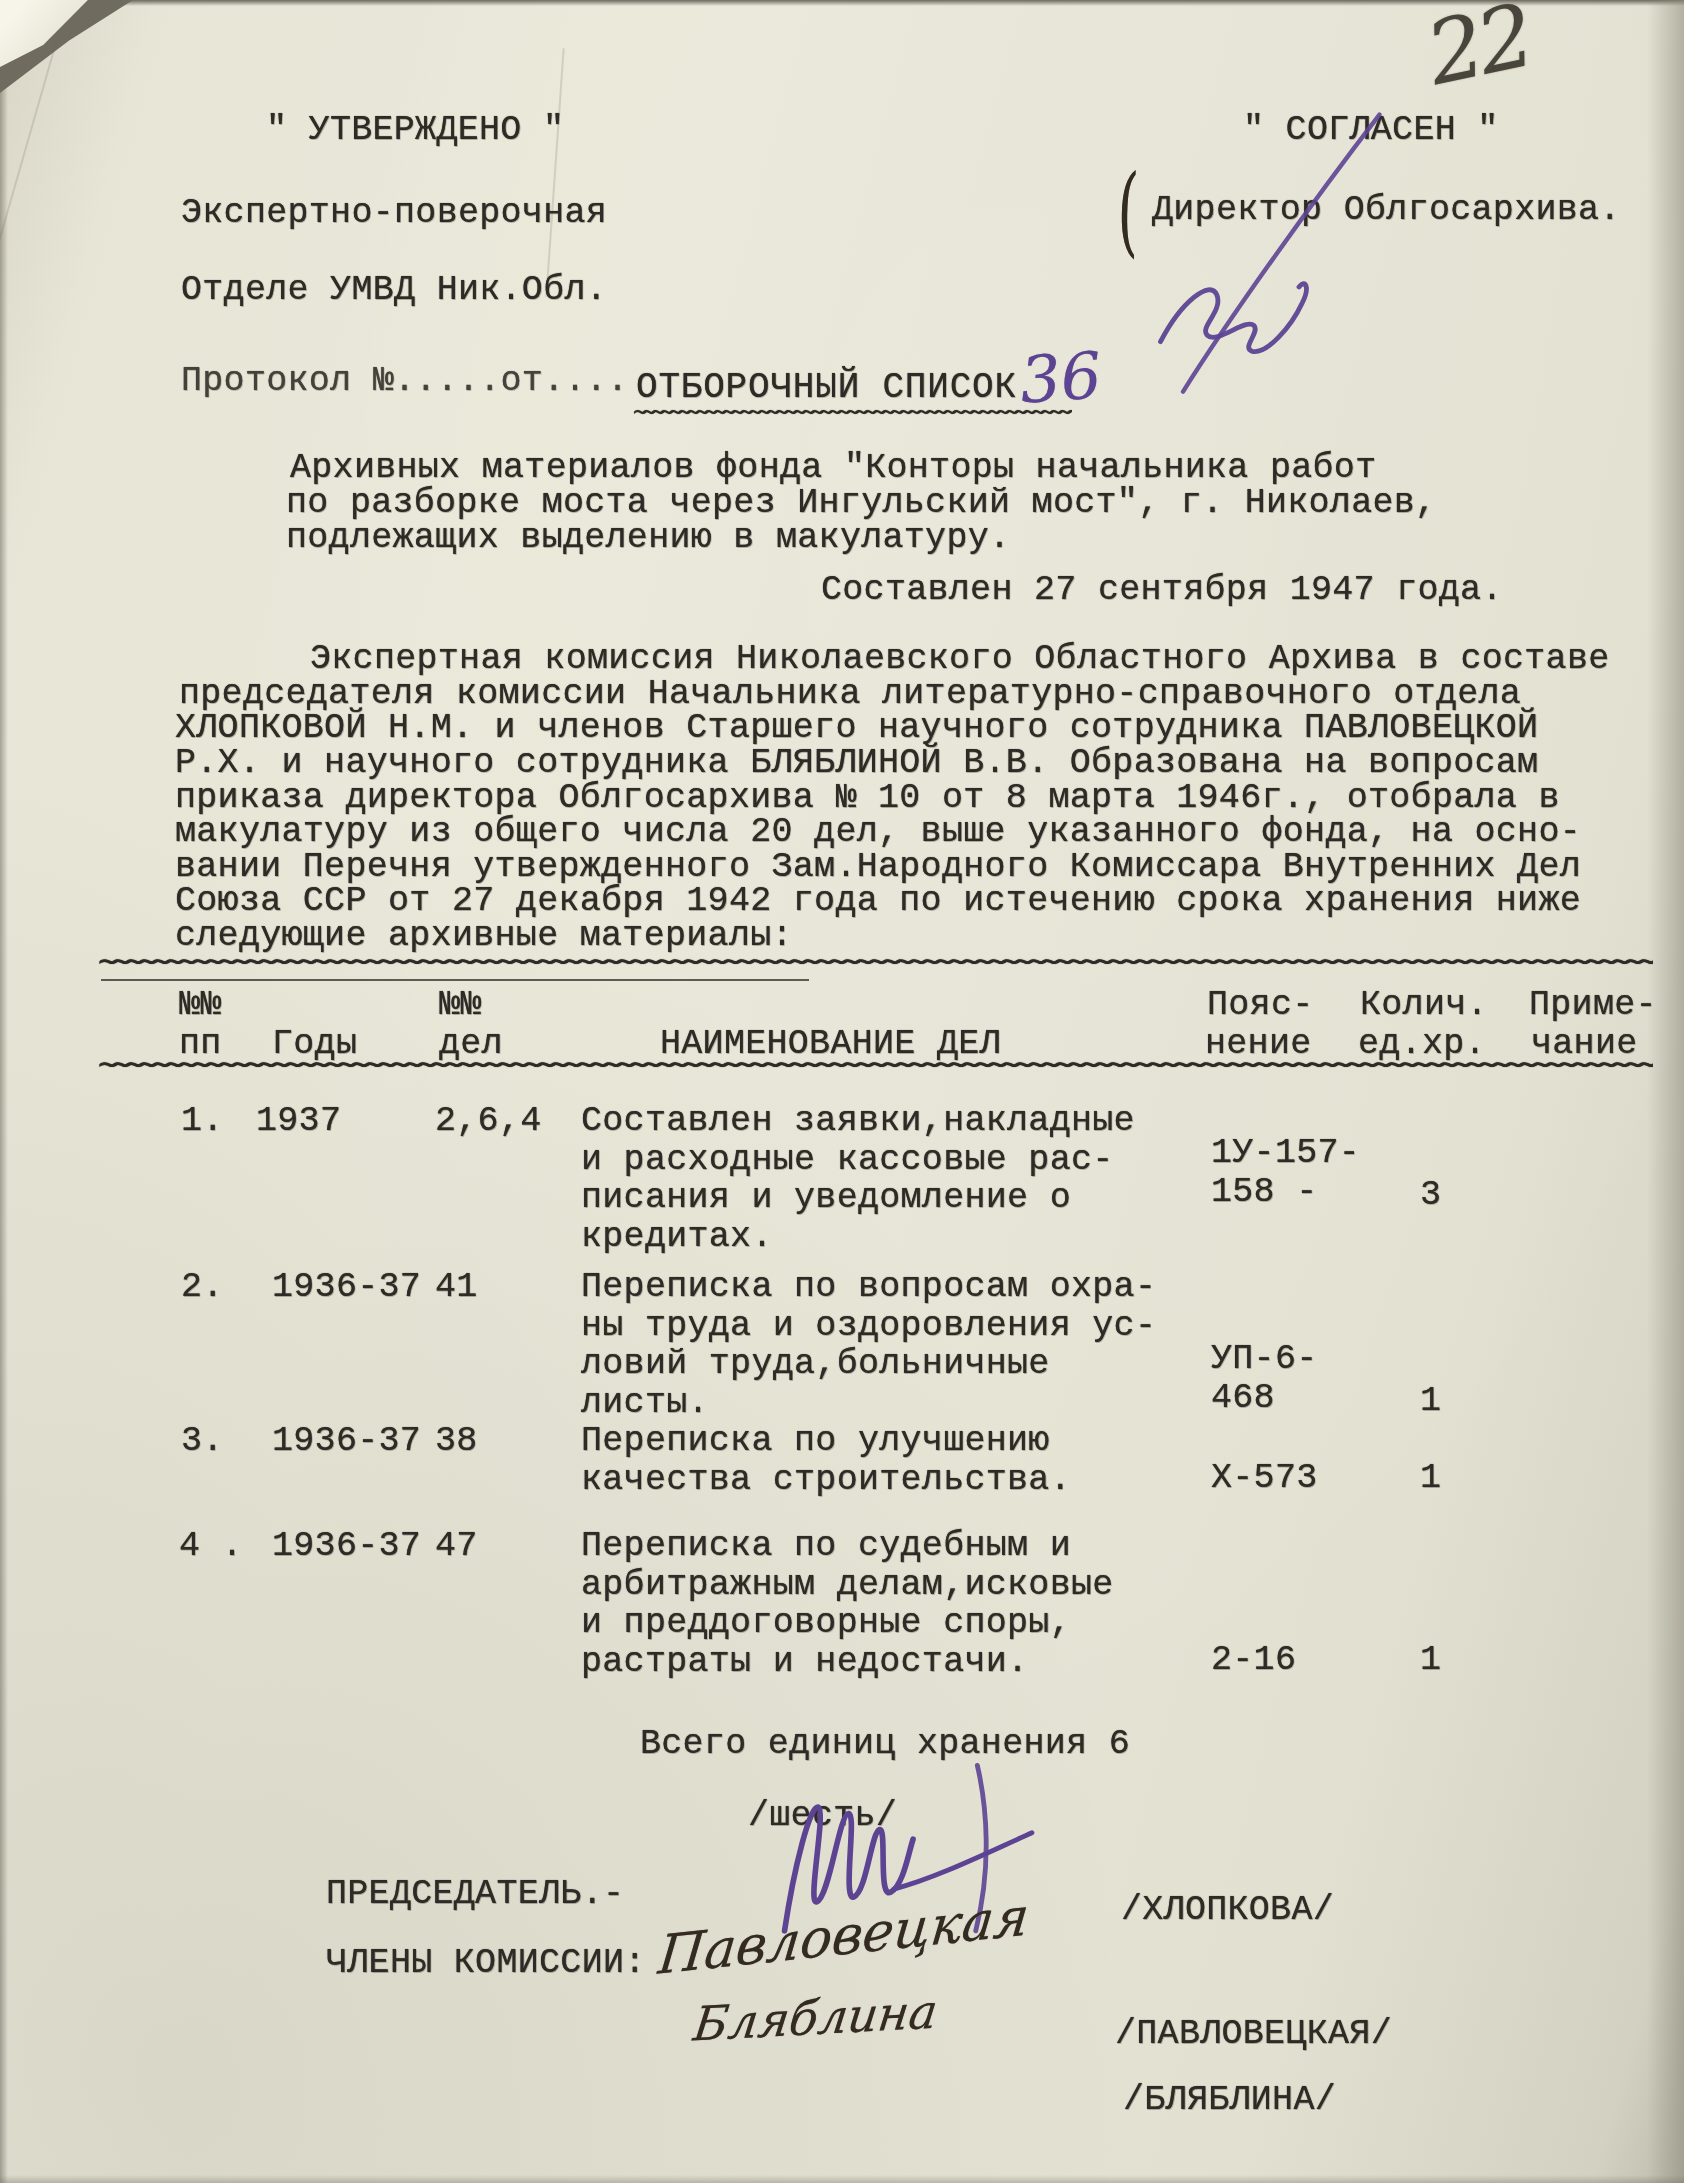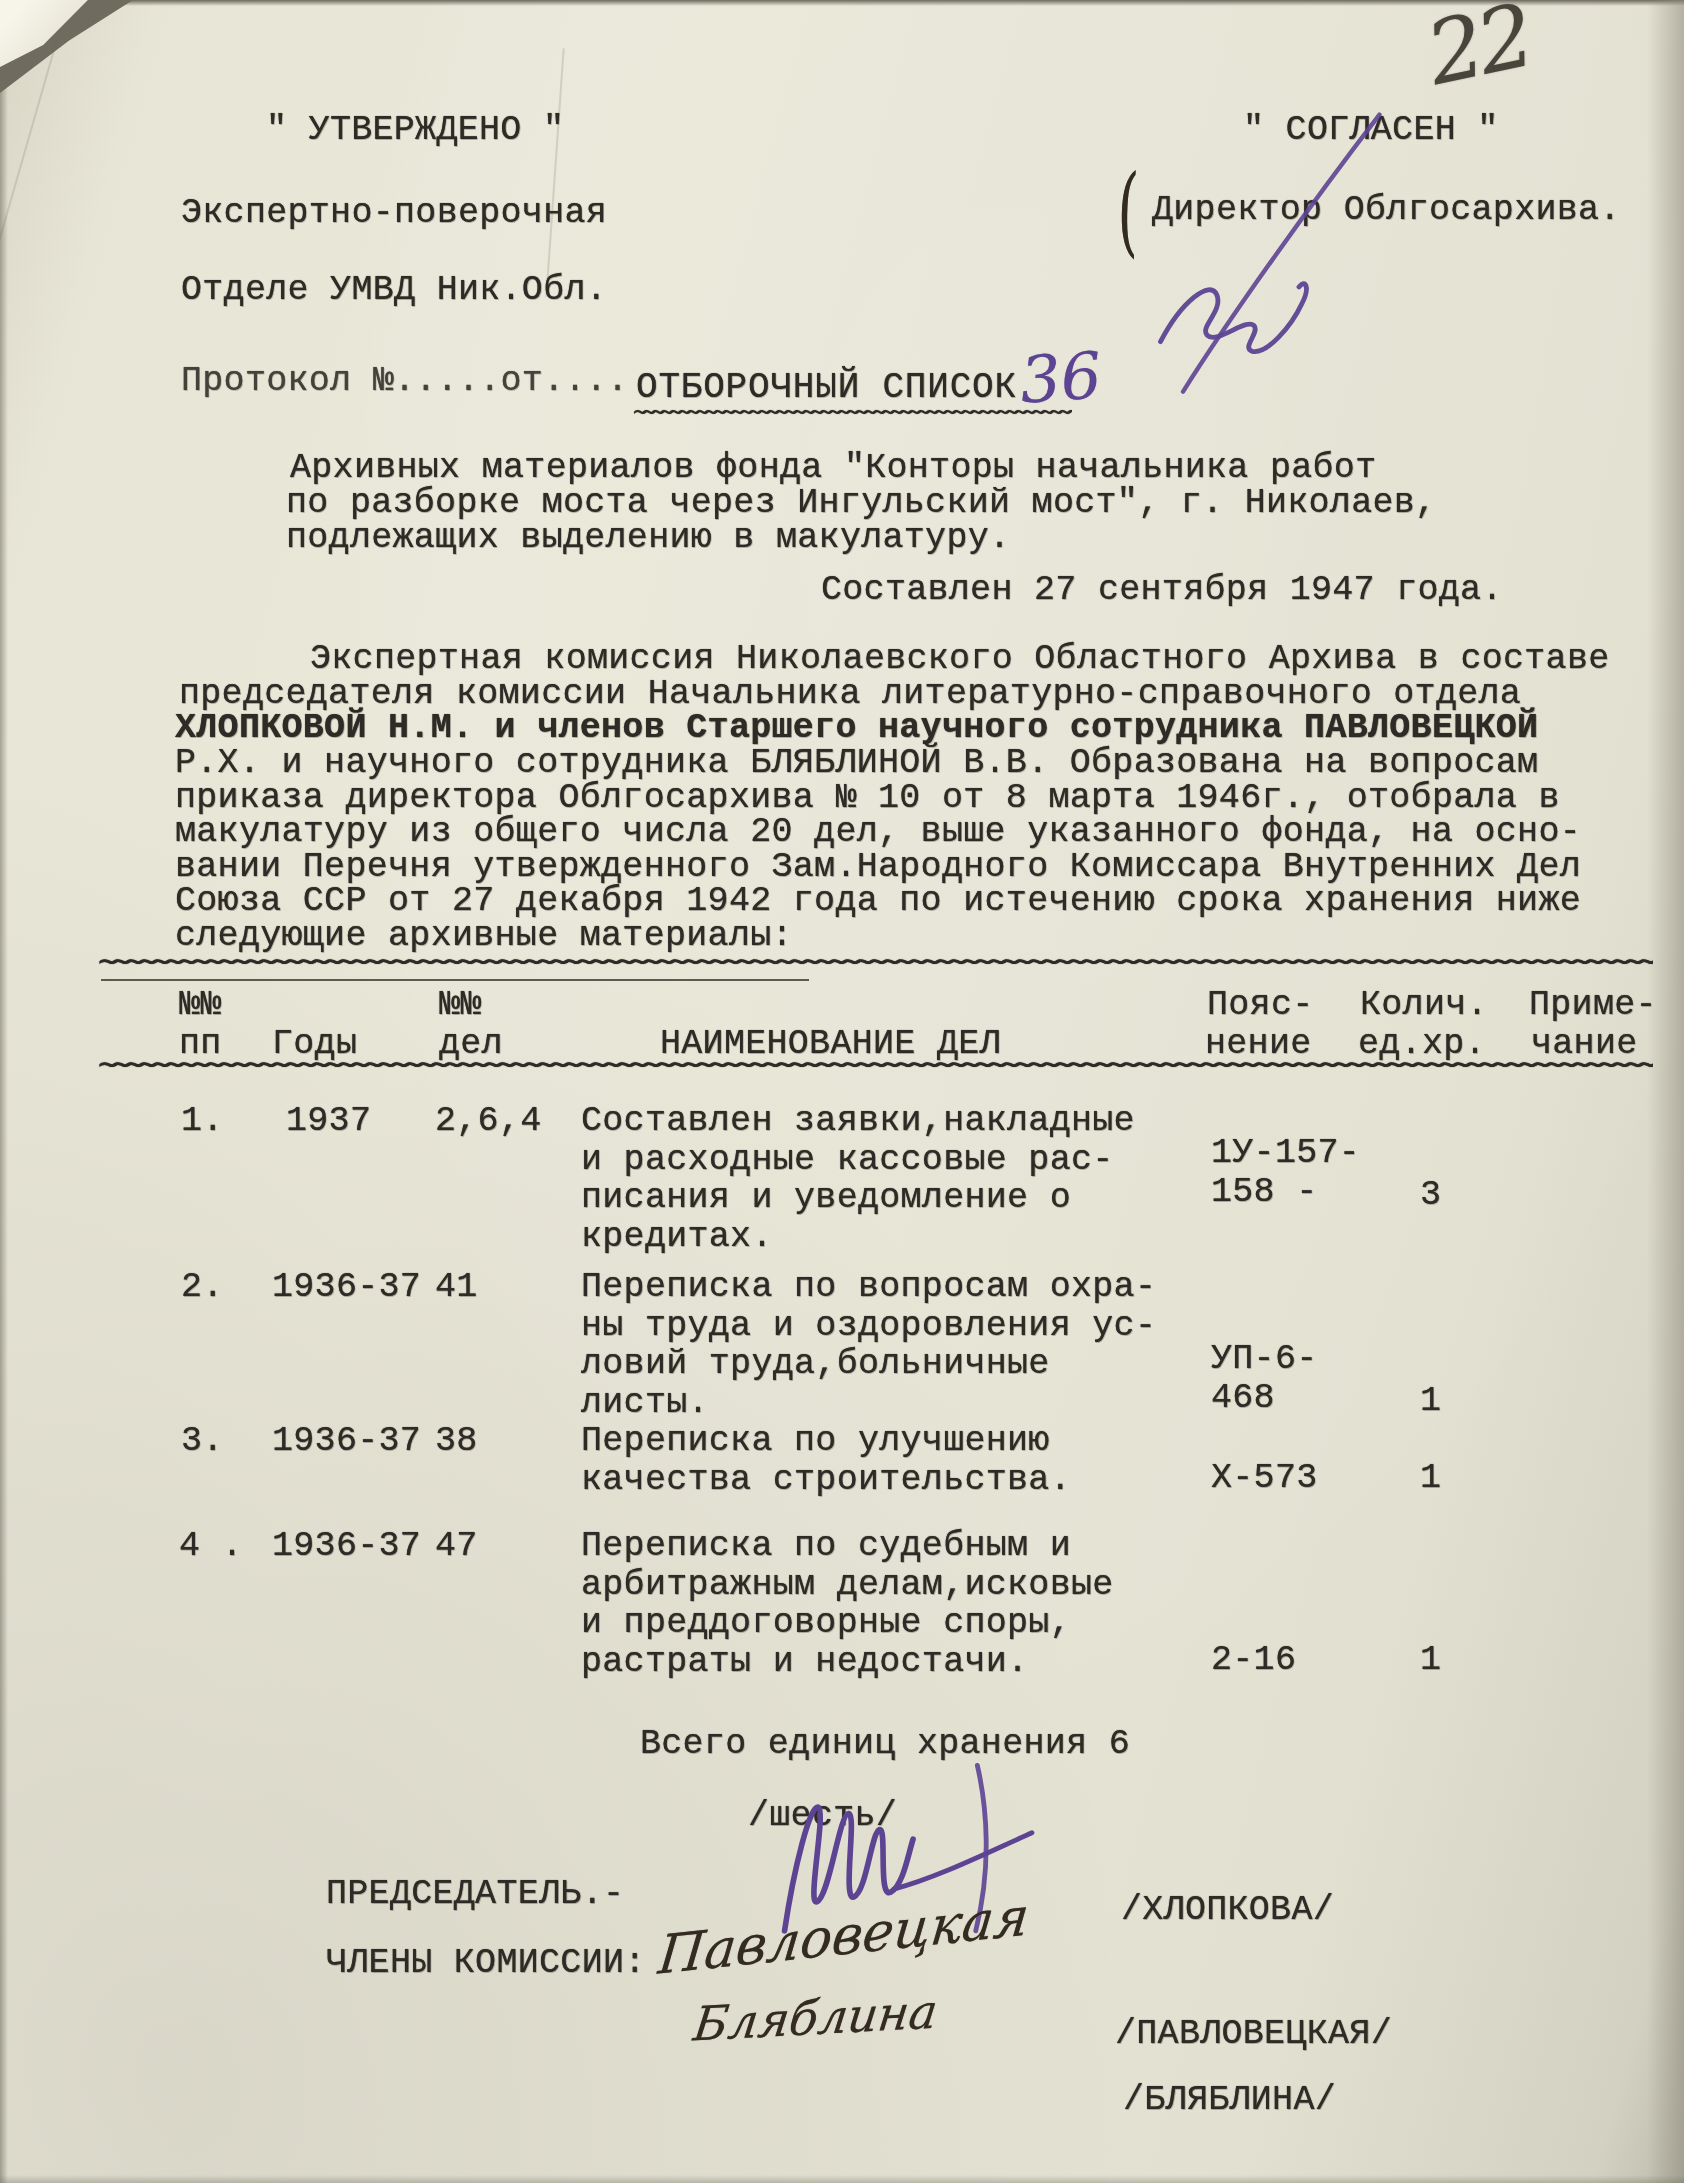--- a/index.html
+++ b/index.html
@@ -73,21 +73,21 @@
   <div class="hand purple" style="left:1020px;top:346px;font-size:64px;transform:rotate(-4deg);">36</div>
 
   <div class="typed" style="left:290px;top:451px;">Архивных материалов фонда "Конторы начальника работ</div>
   <div class="typed" style="left:286px;top:486px;">по разборке моста через Ингульский мост", г. Николаев,</div>
   <div class="typed" style="left:286px;top:521px;">подлежащих выделению в макулатуру.</div>
 
   <div class="typed" style="left:821px;top:573px;">Составлен 27 сентября 1947 года.</div>
 
   <div class="typed" style="left:310px;top:642px;">Экспертная комиссия Николаевского Областного Архива в составе</div>
   <div class="typed" style="left:179px;top:677px;">председателя комиссии Начальника литературно-справочного отдела</div>
-  <div class="typed" style="left:175px;top:711px;font-weight:bold;">ХЛОПКОВОЙ Н.М. и членов Старшего научного сотрудника ПАВЛОВЕЦКОЙ</div>
+  <div class="typed" style="left:175px;top:711px;">ХЛОПКОВОЙ Н.М. и членов Старшего научного сотрудника ПАВЛОВЕЦКОЙ</div>
   <div class="typed" style="left:175px;top:746px;">Р.Х. и научного сотрудника БЛЯБЛИНОЙ В.В. Образована на вопросам</div>
   <div class="typed" style="left:175px;top:781px;">приказа директора Облгосархива № 10 от 8 марта 1946г., отобрала в</div>
   <div class="typed" style="left:175px;top:815px;">макулатуру из общего числа 20 дел, выше указанного фонда, на осно-</div>
   <div class="typed" style="left:175px;top:850px;">вании Перечня утвержденного Зам.Народного Комиссара Внутренних Дел</div>
   <div class="typed" style="left:175px;top:884px;">Союза ССР от 27 декабря 1942 года по истечению срока хранения ниже</div>
   <div class="typed" style="left:175px;top:919px;">следующие архивные материалы:</div>
 
   <div class="wavy wavy-fill" style="left:98px;top:943px;width:1555px;">~~~~~~~~~~~~~~~~~~~~~~~~~~~~~~~~~~~~~~~~~~~~~~~~~~~~~~~~~~~~~~~~~~~~~~~~~~~~~~~~~~~~~~~~~~~~~~~~~~~~~~~~~~~~~~~~~~~~~~~~~~~~~~~~~~~~~~~~~~~~~~~~~~~~~~~~~~~~~~~~</div>
   <div class="subline" style="left:101px;top:979px;width:708px;"></div>
   <div class="wavy wavy-fill" style="left:98px;top:1046px;width:1555px;">~~~~~~~~~~~~~~~~~~~~~~~~~~~~~~~~~~~~~~~~~~~~~~~~~~~~~~~~~~~~~~~~~~~~~~~~~~~~~~~~~~~~~~~~~~~~~~~~~~~~~~~~~~~~~~~~~~~~~~~~~~~~~~~~~~~~~~~~~~~~~~~~~~~~~~~~~~~~~~~~</div>
@@ -99,21 +99,21 @@
   <div class="typed" style="left:439px;top:1027px;">дел</div>
   <div class="typed" style="left:660px;top:1027px;">НАИМЕНОВАНИЕ ДЕЛ</div>
   <div class="typed" style="left:1207px;top:988px;">Пояс-</div>
   <div class="typed" style="left:1205px;top:1027px;">нение</div>
   <div class="typed" style="left:1360px;top:988px;">Колич.</div>
   <div class="typed" style="left:1358px;top:1027px;">ед.хр.</div>
   <div class="typed" style="left:1529px;top:988px;">Приме-</div>
   <div class="typed" style="left:1531px;top:1027px;">чание</div>
 
   <div class="typed" style="left:181px;top:1104px;">1.</div>
-  <div class="typed" style="left:286px;top:1104px;">1937</div>
+  <div class="typed" style="left:256px;top:1104px;">1937</div>
   <div class="typed" style="left:435px;top:1104px;">2,6,4</div>
   <div class="typed" style="left:581px;top:1104px;">Составлен заявки,накладные</div>
   <div class="typed" style="left:581px;top:1143px;">и расходные кассовые рас-</div>
   <div class="typed" style="left:581px;top:1181px;">писания и уведомление о</div>
   <div class="typed" style="left:581px;top:1220px;">кредитах.</div>
   <div class="typed" style="left:1211px;top:1136px;">1У-157-</div>
   <div class="typed" style="left:1211px;top:1175px;">158 -</div>
   <div class="typed" style="left:1420px;top:1178px;">3</div>
 
   <div class="typed" style="left:181px;top:1270px;">2.</div>

